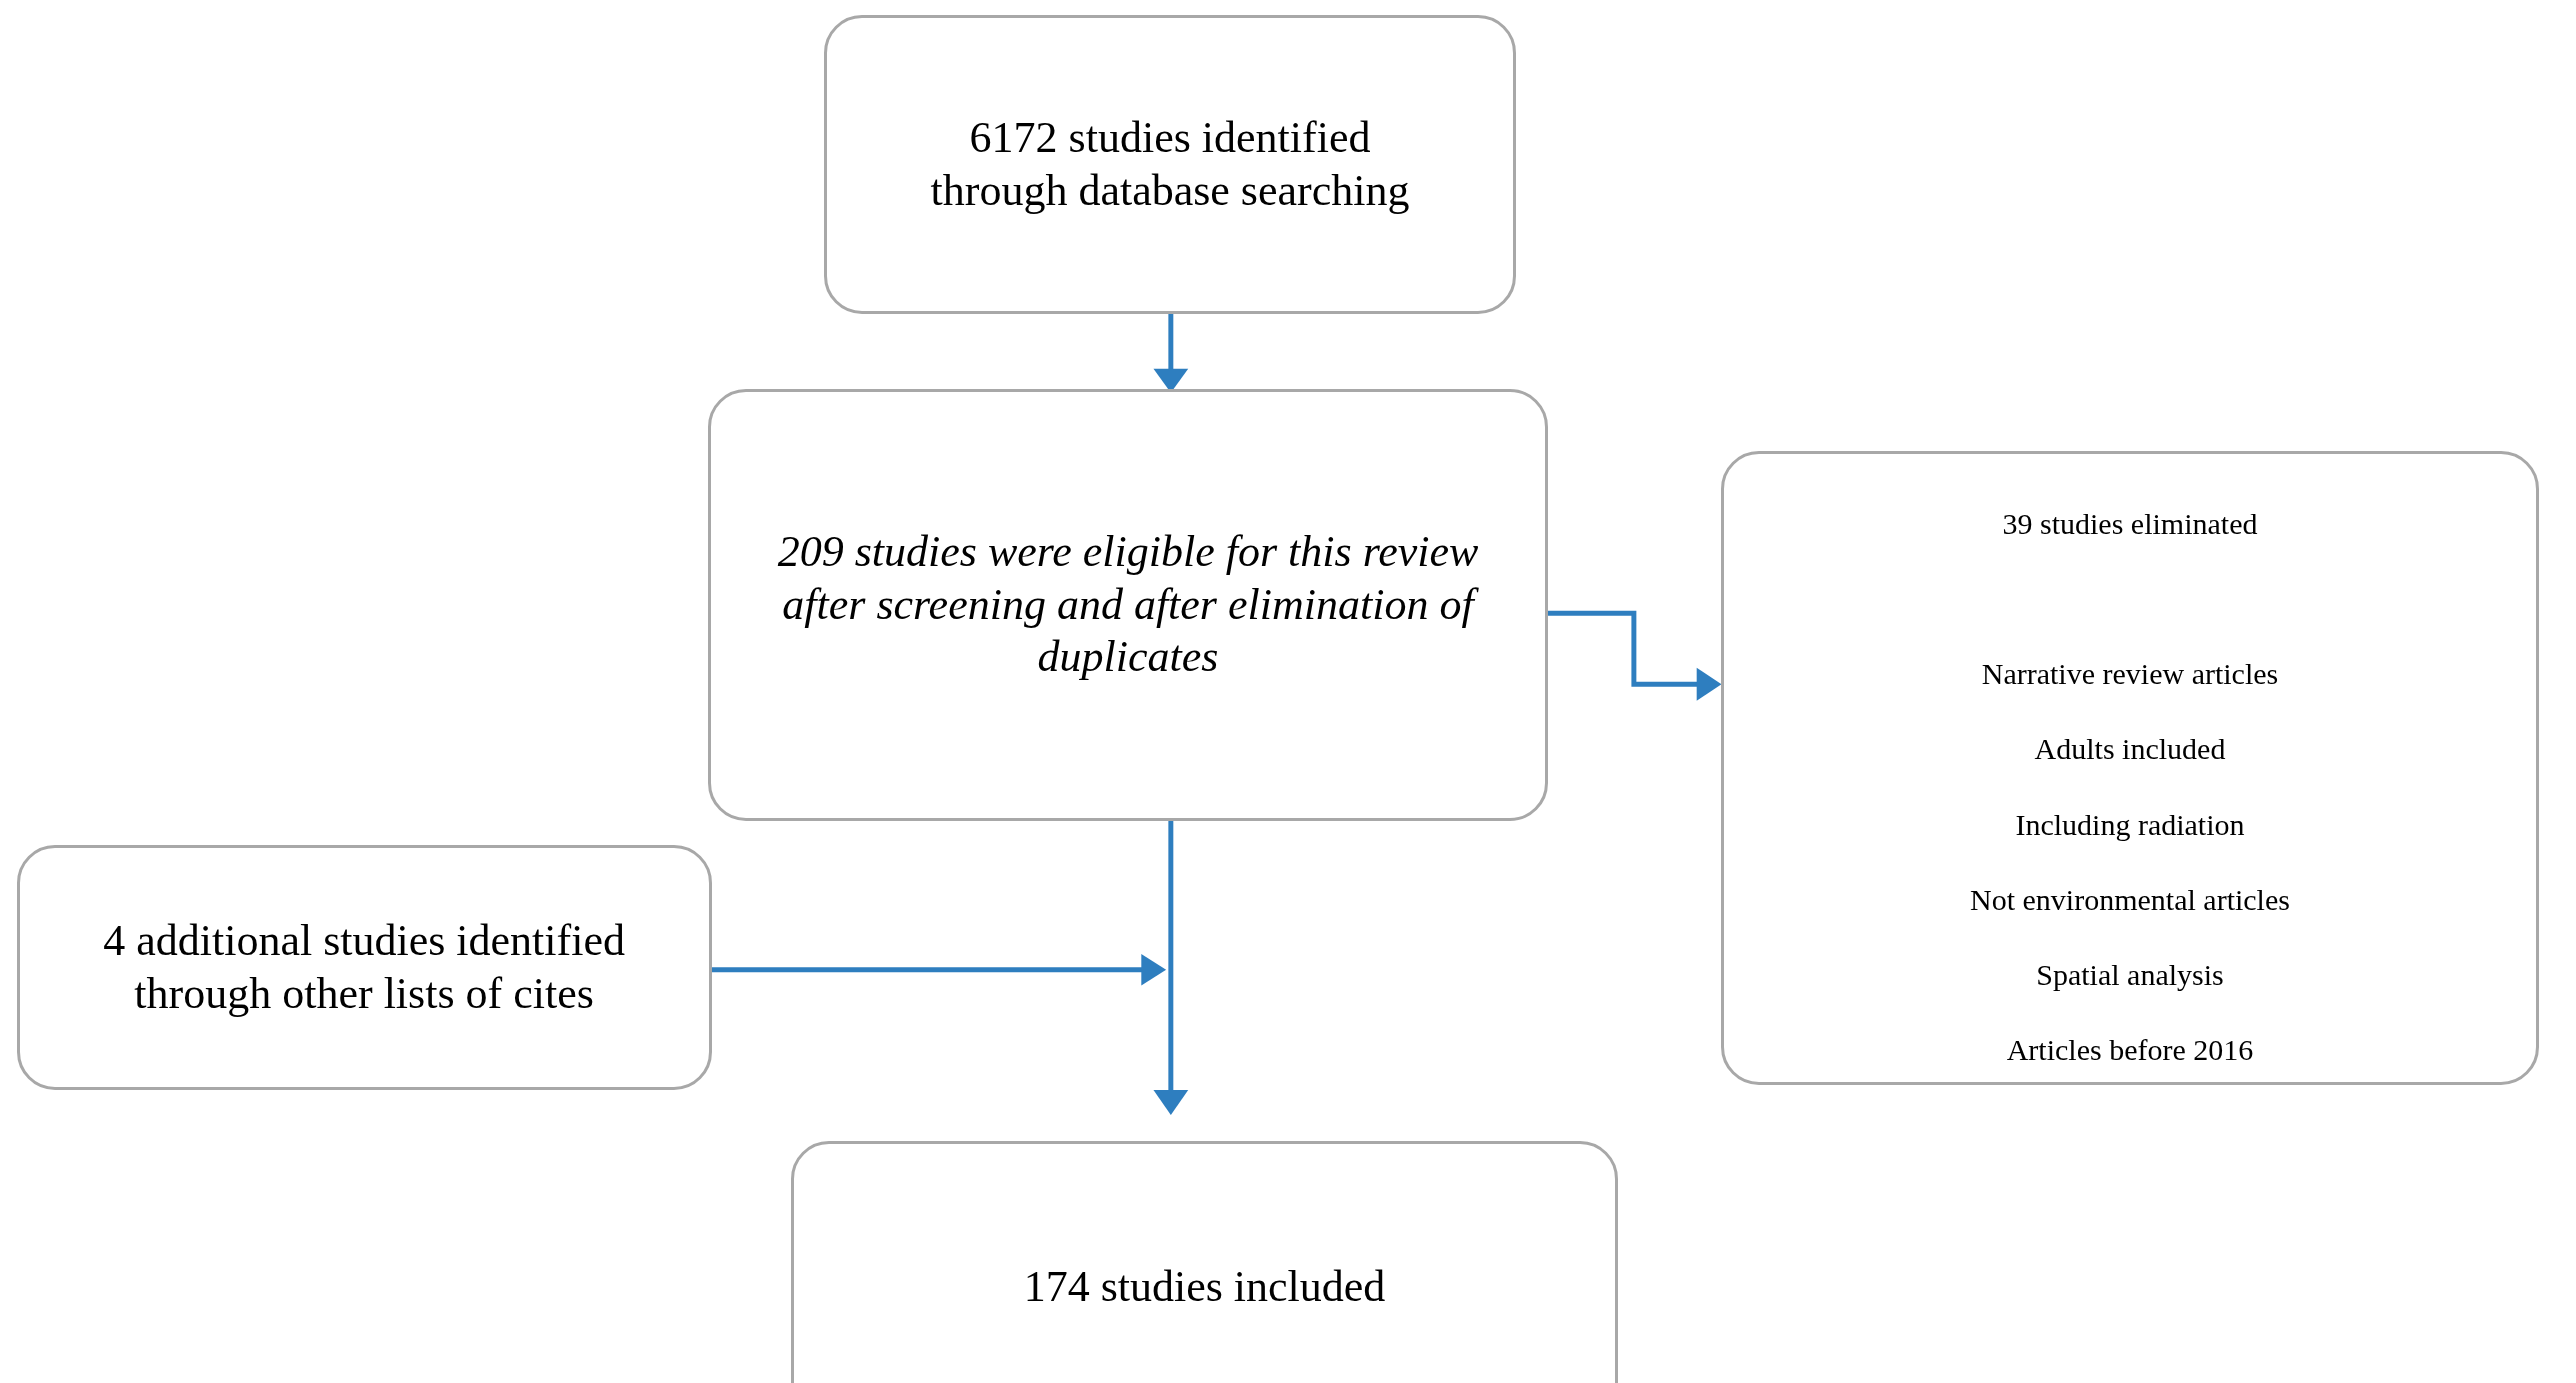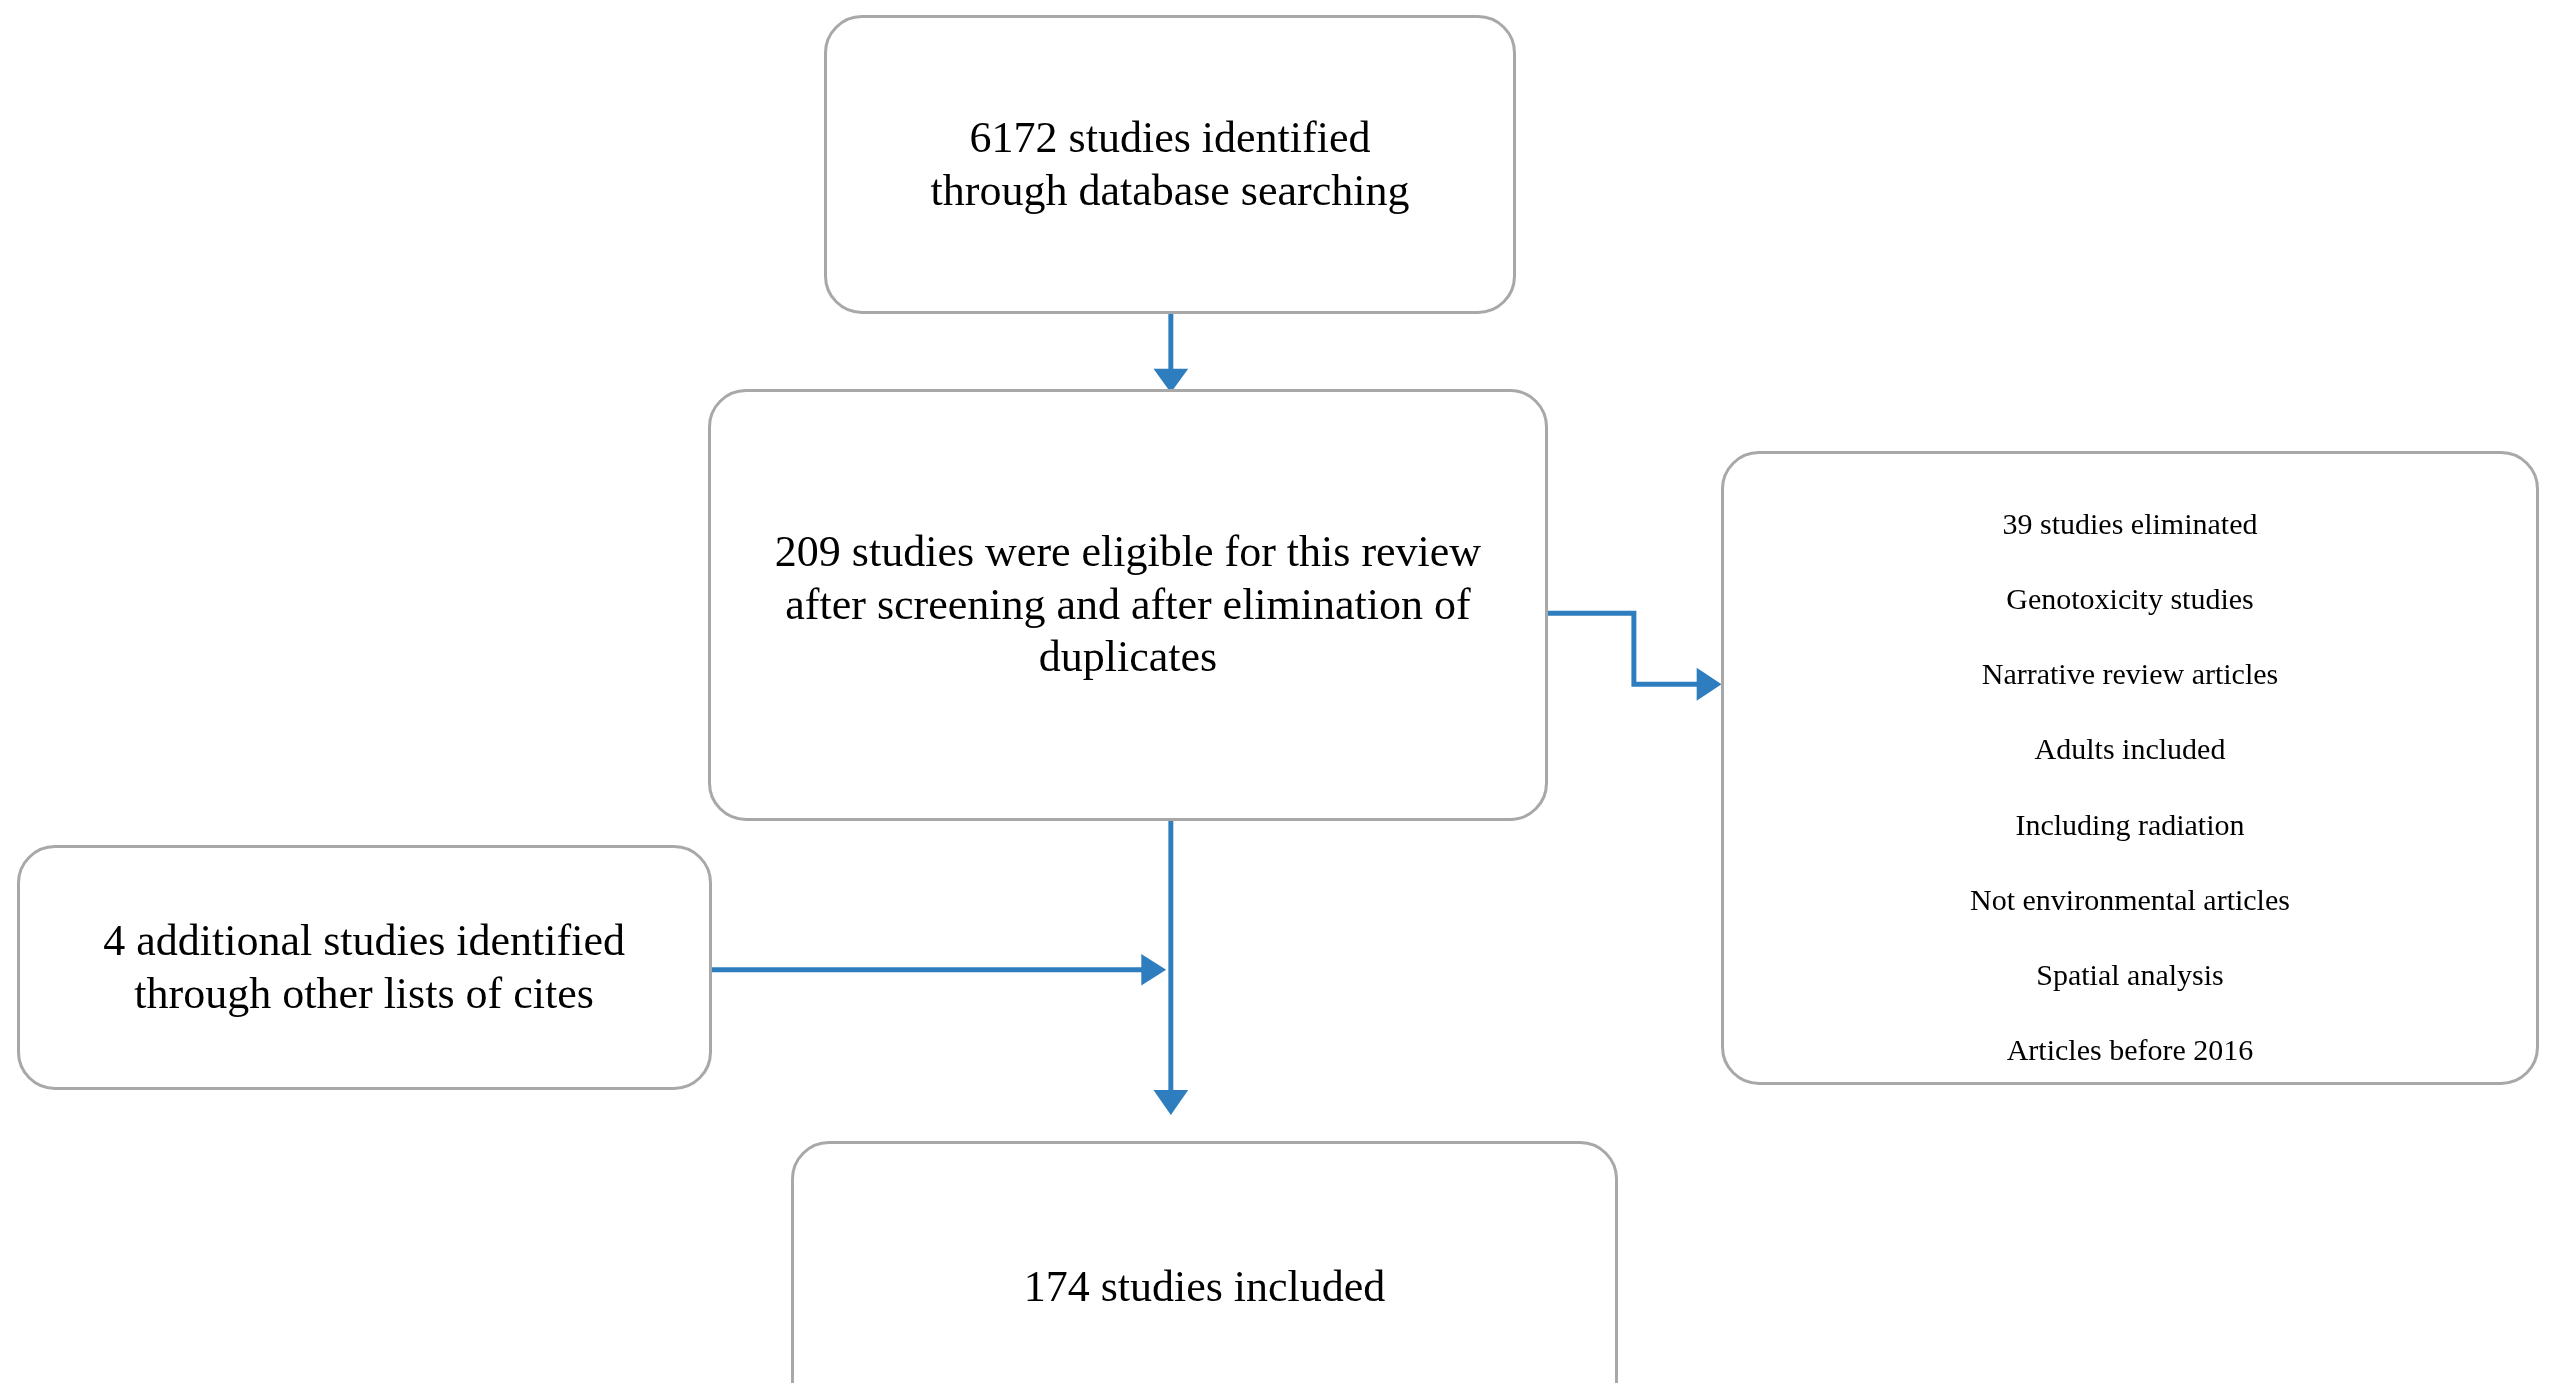--- a/index.html
+++ b/index.html
@@ -38,21 +38,21 @@
     white-space: pre-line;
   }
   #node-identified {
     left: 824px;  top: 15px;
     width: 692px; height: 299px;
   }
   #node-identified .txt { max-width: 547px; margin: 4px auto; }
 
   #node-eligible {
     left: 708px;  top: 389px;
-    width: 840px; height: 432px;
+    width: 840px; height: 432px; font-style: italic;
   }
   #node-eligible .txt { max-width: 745px; margin: 0 auto; }
 
   #node-excluded {
     left: 1721px; top: 451px;
     width: 818px; height: 634px;
     font-size: 30px;
     line-height: 1.255;
   }
   #node-additional {
@@ -110,21 +110,21 @@
     <span class="txt">6172 studies identified through database searching</span>
   </div>
 
   <div class="node" id="node-eligible">
     <span class="txt">209 studies were eligible for this review after screening and after elimination of duplicates</span>
   </div>
 
   <div class="node" id="node-excluded">
     <span class="txt">
       <span>39 studies eliminated</span><br>
-      <span>Genotoxicity studies</span><br>
+      <br>
       <span>Narrative review articles</span><br>
       <span>Adults included</span><br>
       <span>Including radiation</span><br>
       <span>Not environmental articles</span><br>
       <span>Spatial analysis</span><br>
       <span>Articles before 2016</span>
     </span>
   </div>
 
   <div class="node" id="node-additional">

